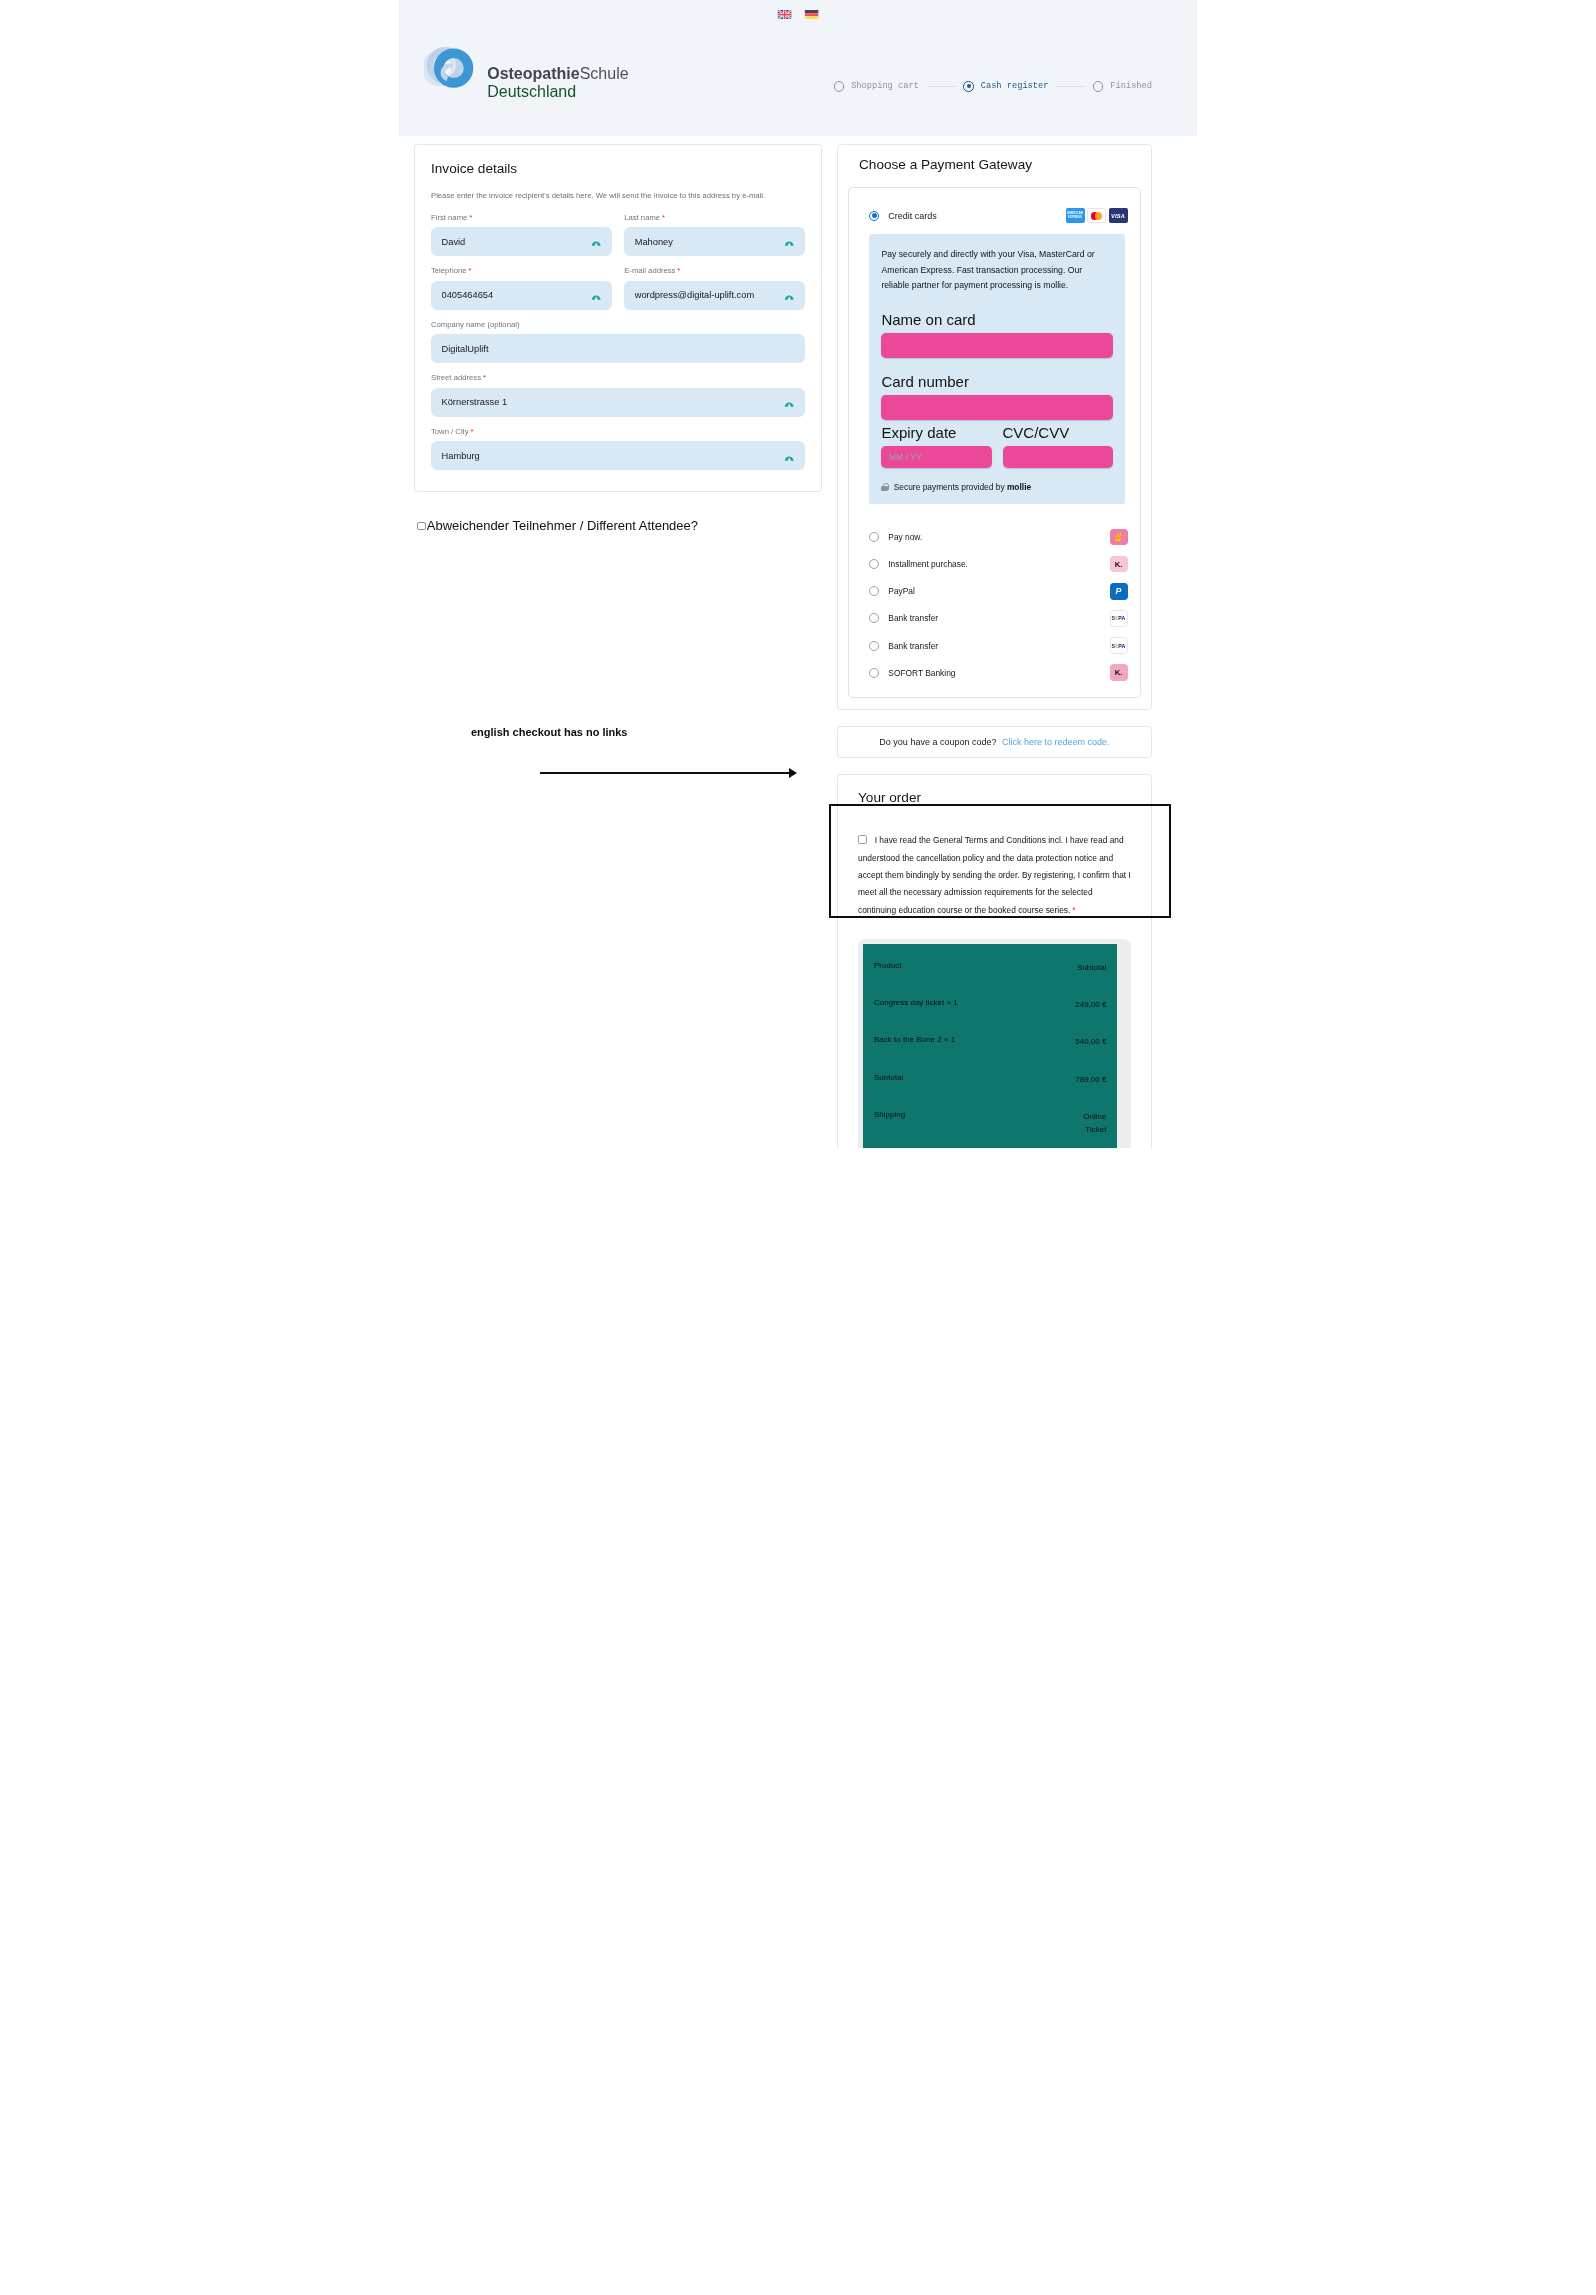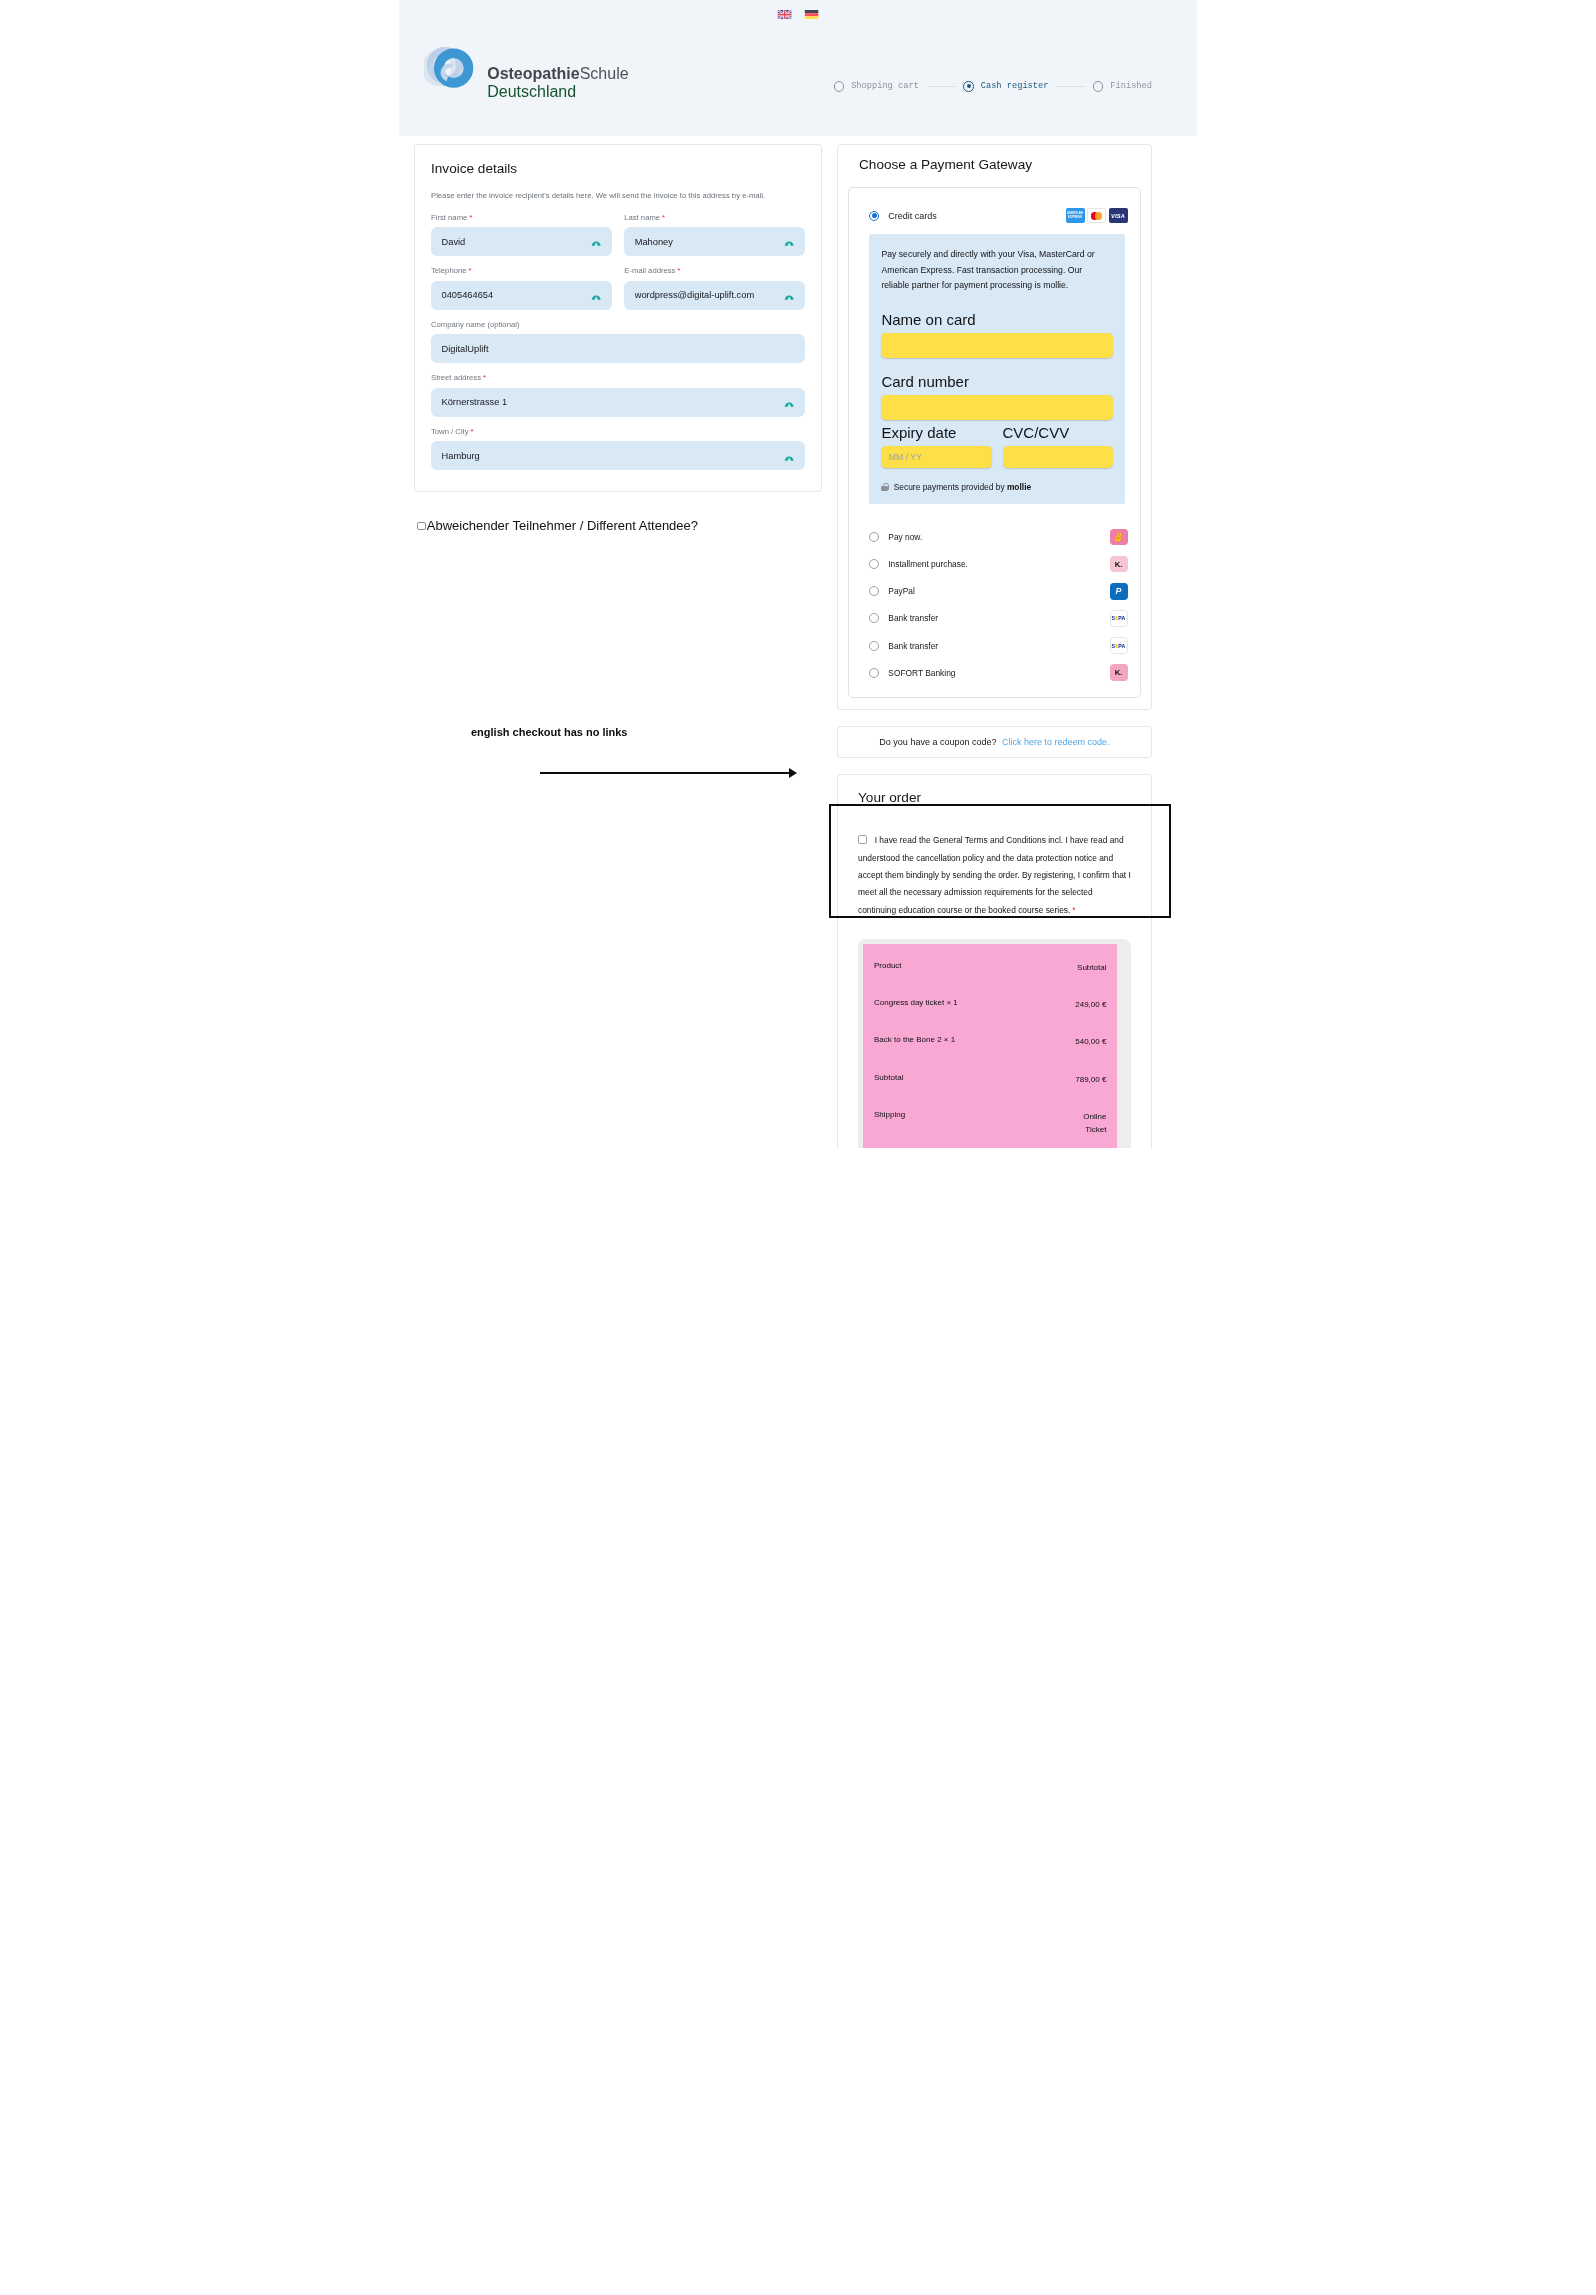--- a/index.html
+++ b/index.html
@@ -72,21 +72,21 @@
   .brand { width:19px; height:14.3px; border-radius:1.9px; display:flex; align-items:center; justify-content:center; flex:none; }
   .brand.amex { background:#2b96ea; color:#fff; flex-direction:column; font-size:2.8px; font-weight:700; line-height:1.3; letter-spacing:0.1px; }
   .brand.mc { background:#fff; border:0.6px solid #e7e7ea; position:relative; }
   .brand.mc::before { content:""; position:absolute; left:3.1px; top:3.1px; width:7.4px; height:7.4px; border-radius:50%; background:#eb001b; }
   .brand.mc::after { content:""; position:absolute; right:3.1px; top:3.1px; width:7.4px; height:7.4px; border-radius:50%; background:#f79e1b; opacity:.92; }
   .brand.visa { background:#2a3575; color:#fff; font-style:italic; font-weight:700; font-size:5.6px; letter-spacing:0.2px; }
 
   .cc-box { background:#d9e8f5; border-radius:2.5px; margin:2.5px 5px 10px 10px; padding:13.6px 12.4px 12.4px; }
   .cc-desc { font-size:8.7px; color:#101315; line-height:15.5px; }
   .cc-field-label { font-size:15px; color:#101315; margin:15px 0 5px; }
-  .cc-input { width:100%; height:25px; border:none; border-radius:5px; background:#fde047; box-shadow:0 0.6px 1.2px rgba(0,0,0,.16);
+  .cc-input { width:100%; height:25px; border:none; border-radius:5px; background:#ec4899; box-shadow:0 0.6px 1.2px rgba(0,0,0,.16);
     padding:0 7.4px; font-size:8.7px; font-family:inherit; outline:none; }
   .cc-input::placeholder { color:#9aa1a8; }
   .cc-row2 { display:flex; gap:11px; }
   .cc-col { flex:1; }
   .cc-col .cc-input { height:22px; }
   .secure { display:flex; align-items:center; gap:5.6px; margin-top:13.6px; font-size:8.4px; color:#101315; }
   .secure b { font-weight:700; }
   .lock { display:inline-block; position:relative; width:6.8px; height:8.7px; flex:none; }
   .lock::before { content:""; position:absolute; top:0; left:1.2px; width:4.3px; height:5.6px; border:1.2px solid #8f9296; border-radius:2.5px 2.5px 0 0; }
   .lock::after { content:""; position:absolute; bottom:0; left:0; width:6.8px; height:5px; background:#8f9296; border-radius:1.2px; }
@@ -109,21 +109,21 @@
   .coupon-card { padding:10px 6.2px; text-align:center; font-size:9px; margin-bottom:16px; }
   .coupon-link { color:#53a6e3; text-decoration:none; margin-left:3.1px; cursor:pointer; }
 
   
   .order-card { padding:15px 20px 18.6px; position:relative; }
   .black-rect { position:absolute; left:-8.7px; top:28.5px; width:342px; height:114px; border:2.5px solid #0c0d0e; z-index:4; pointer-events:none; }
   .terms { display:block; margin-top:27px; font-size:8.4px; line-height:17.4px; color:#101315; }
   .terms input { appearance:none; width:9.3px; height:9.3px; border:0.9px solid #9aa1a8; border-radius:1.9px; background:#fff;
     vertical-align:-1.2px; margin-right:7.4px; cursor:pointer; }
   .order-table-panel { background:#ededed; border-radius:7.4px; margin-top:20px; padding:5px 13.6px 5px 5px; }
-  .order-table { background:#f9a8d4; padding:5px 11px 8.7px; }
+  .order-table { background:#0f766e; padding:5px 11px 8.7px; }
   .t-row { display:flex; justify-content:space-between; align-items:flex-start; padding:11.8px 0; }
   .t-product { font-size:8px; color:#0d0f12; }
   .t-amount { font-size:8px; color:#0d0f12; text-align:right; max-width:57px; line-height:1.7; }
   .t-amount.wrap { max-width:30px; }
   .t-total-row { display:flex; justify-content:space-between; align-items:center; border-top:1.2px solid #44505c; margin-top:3.7px; padding:15px 0 8.7px; }
 </style>
 </head>
 <body>
 
 <div class="page">

